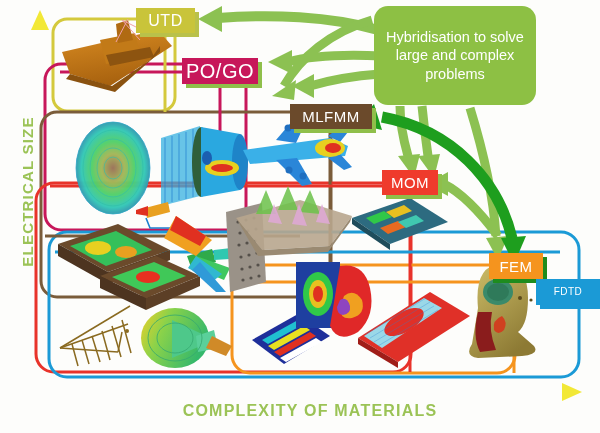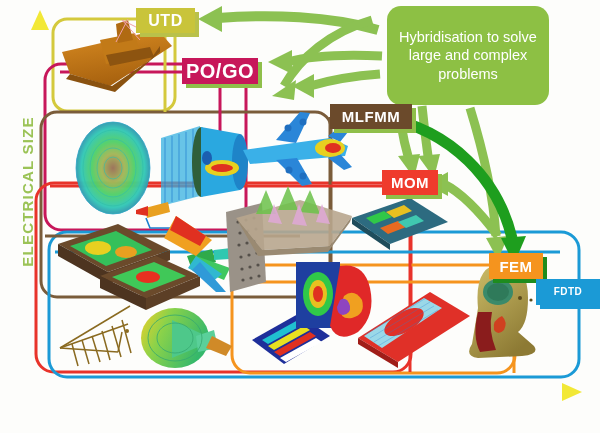--- a/index.html
+++ b/index.html
@@ -18,39 +18,39 @@
     letter-spacing:1.2px;font-size:15px;
   }
   #y-axis-title{
     left:-53px;top:183px;width:160px;text-align:center;
     transform:rotate(-90deg);transform-origin:center center;
   }
   #x-axis-title{left:150px;top:402px;width:320px;text-align:center;font-size:16px;}
 
   
   .badge{
-    position:absolute;color:#ffffff;font-weight:bold;
+    position:absolute;color:#ffffff;font-weight:normal;
     display:flex;align-items:center;justify-content:center;
     letter-spacing:0.5px;line-height:1;box-sizing:border-box;
   }
   .badge .shadow{
     position:absolute;left:4px;top:4px;right:-4px;bottom:-4px;z-index:0;
   }
   .badge .face{position:absolute;inset:0;z-index:1;}
   .badge .txt{position:relative;z-index:2;}
 
   #badge-utd{left:136px;top:8px;width:59px;height:25px;font-size:16px;}
   #badge-utd .shadow{background:#b9c14a;}
   #badge-utd .face{background:#c9c43a;}
 
   #badge-pogo{left:182px;top:58px;width:76px;height:26px;font-size:20px;}
   #badge-pogo .shadow{background:#8fbf4a;}
   #badge-pogo .face{background:#c7175a;}
 
-  #badge-mlfmm{left:290px;top:104px;width:82px;height:25px;font-size:15px;margin-left:40px;}
+  #badge-mlfmm{left:290px;top:104px;width:82px;height:25px;font-size:15px;}
   #badge-mlfmm .shadow{background:#8fbf4a;}
   #badge-mlfmm .face{background:#6b4a2b;}
 
   #badge-mom{left:382px;top:170px;width:56px;height:25px;font-size:15px;}
   #badge-mom .shadow{background:#8fbf4a;}
   #badge-mom .face{background:#ef3b2c;}
 
   #badge-fem{left:489px;top:253px;width:54px;height:26px;font-size:15px;}
   #badge-fem .shadow{background:#1e8c1e;}
   #badge-fem .face{background:#f5941e;}
@@ -58,21 +58,21 @@
   #badge-fdtd{left:536px;top:279px;width:64px;height:26px;font-size:10px;}
   #badge-fdtd .shadow{background:#1b9ad6;}
   #badge-fdtd .face{background:#1b9ad6;}
 
   
   #callout{
     position:absolute;left:374px;top:6px;width:162px;height:99px;
     background:#8dc044;border-radius:14px;
     color:#ffffff;font-size:14.5px;line-height:1.25;
     display:flex;align-items:center;justify-content:center;text-align:center;
-    padding:4px 10px;box-sizing:border-box;margin-left:13px;
+    padding:4px 10px;box-sizing:border-box;
   }
 </style>
 </head>
 <body>
 
 <div id="stage">
 
   <svg class="layer" viewBox="0 0 600 433">
     <defs>
       <linearGradient id="gradY" x1="0" y1="1" x2="0" y2="0">
@@ -400,20 +400,21 @@
       <line x1="40" y1="392" x2="40" y2="24" stroke="url(#gradY)" stroke-width="6"></line>
       <polygon points="40,10 31,30 49,30" fill="#f2e836"></polygon>
     </g>
     <g>
       <line x1="40" y1="392" x2="566" y2="392" stroke="url(#gradX)" stroke-width="6"></line>
       <polygon points="582,392 562,383 562,401" fill="#f2e836"></polygon>
     </g>
   </svg>
 
   <div class="axis-title" id="y-axis-title">ELECTRICAL SIZE</div>
+  <div class="axis-title" id="x-axis-title">COMPLEXITY OF MATERIALS</div>
 
   <div class="badge" id="badge-utd">
     <span class="shadow"></span>
     <span class="face"></span>
     <span class="txt">UTD</span>
   </div>
   <div class="badge" id="badge-pogo">
     <span class="shadow"></span>
     <span class="face"></span>
     <span class="txt">PO/GO</span>

